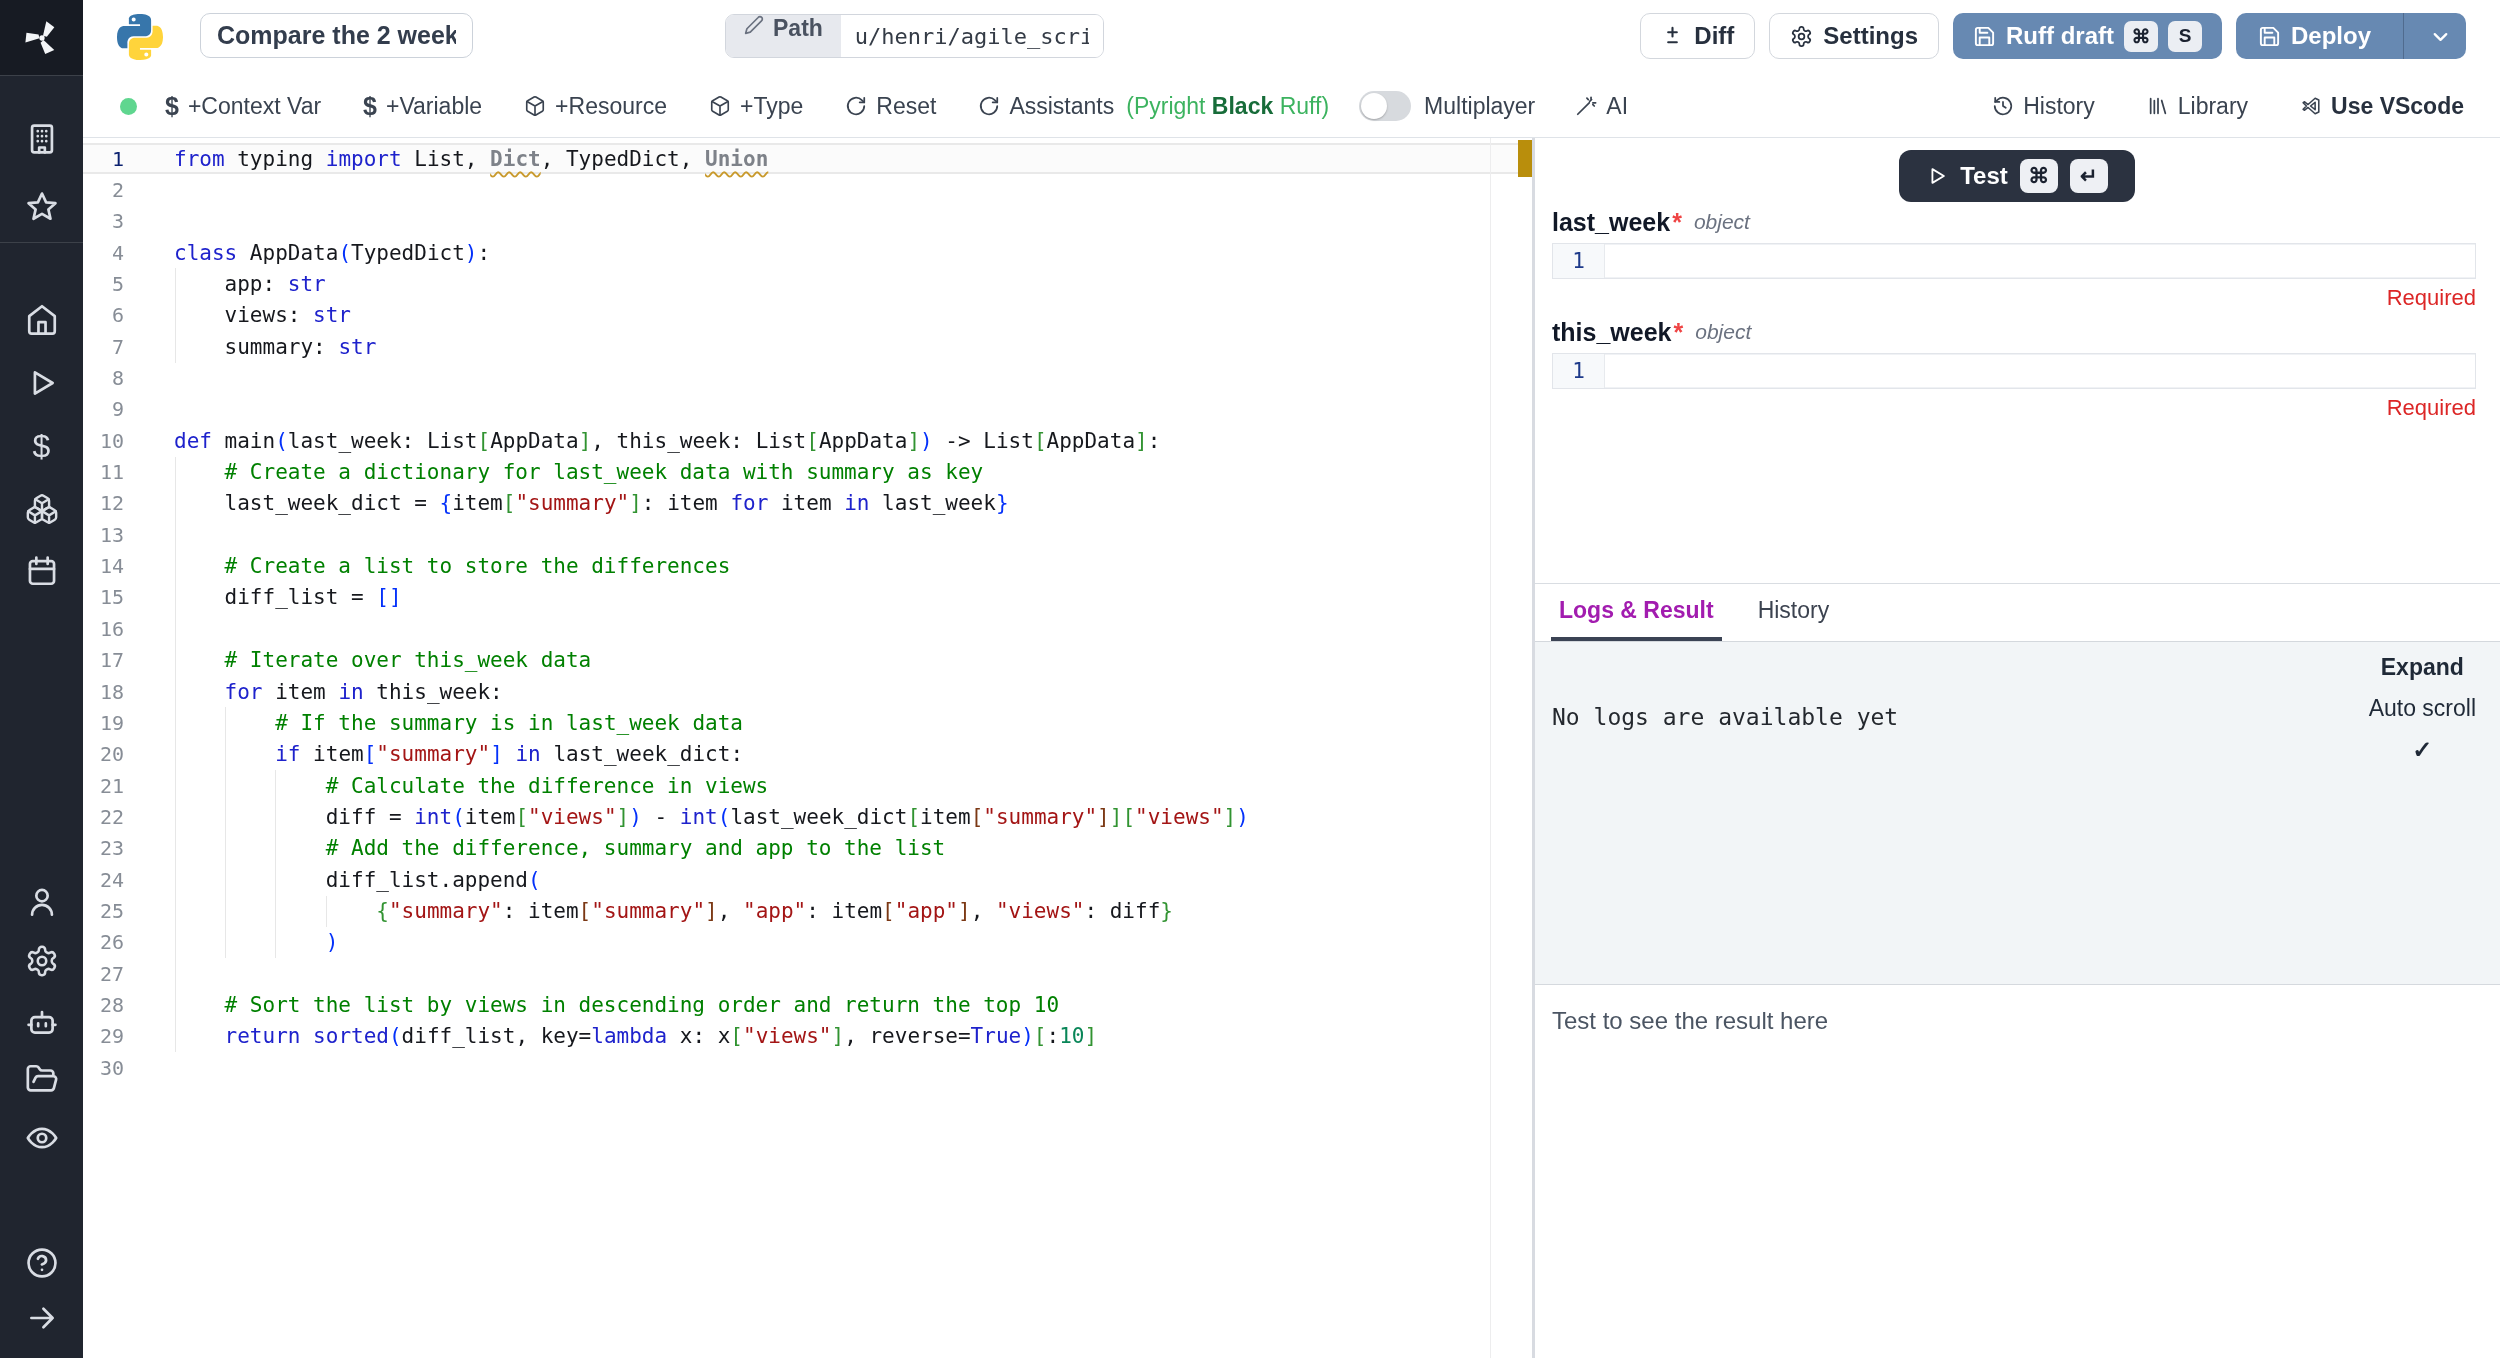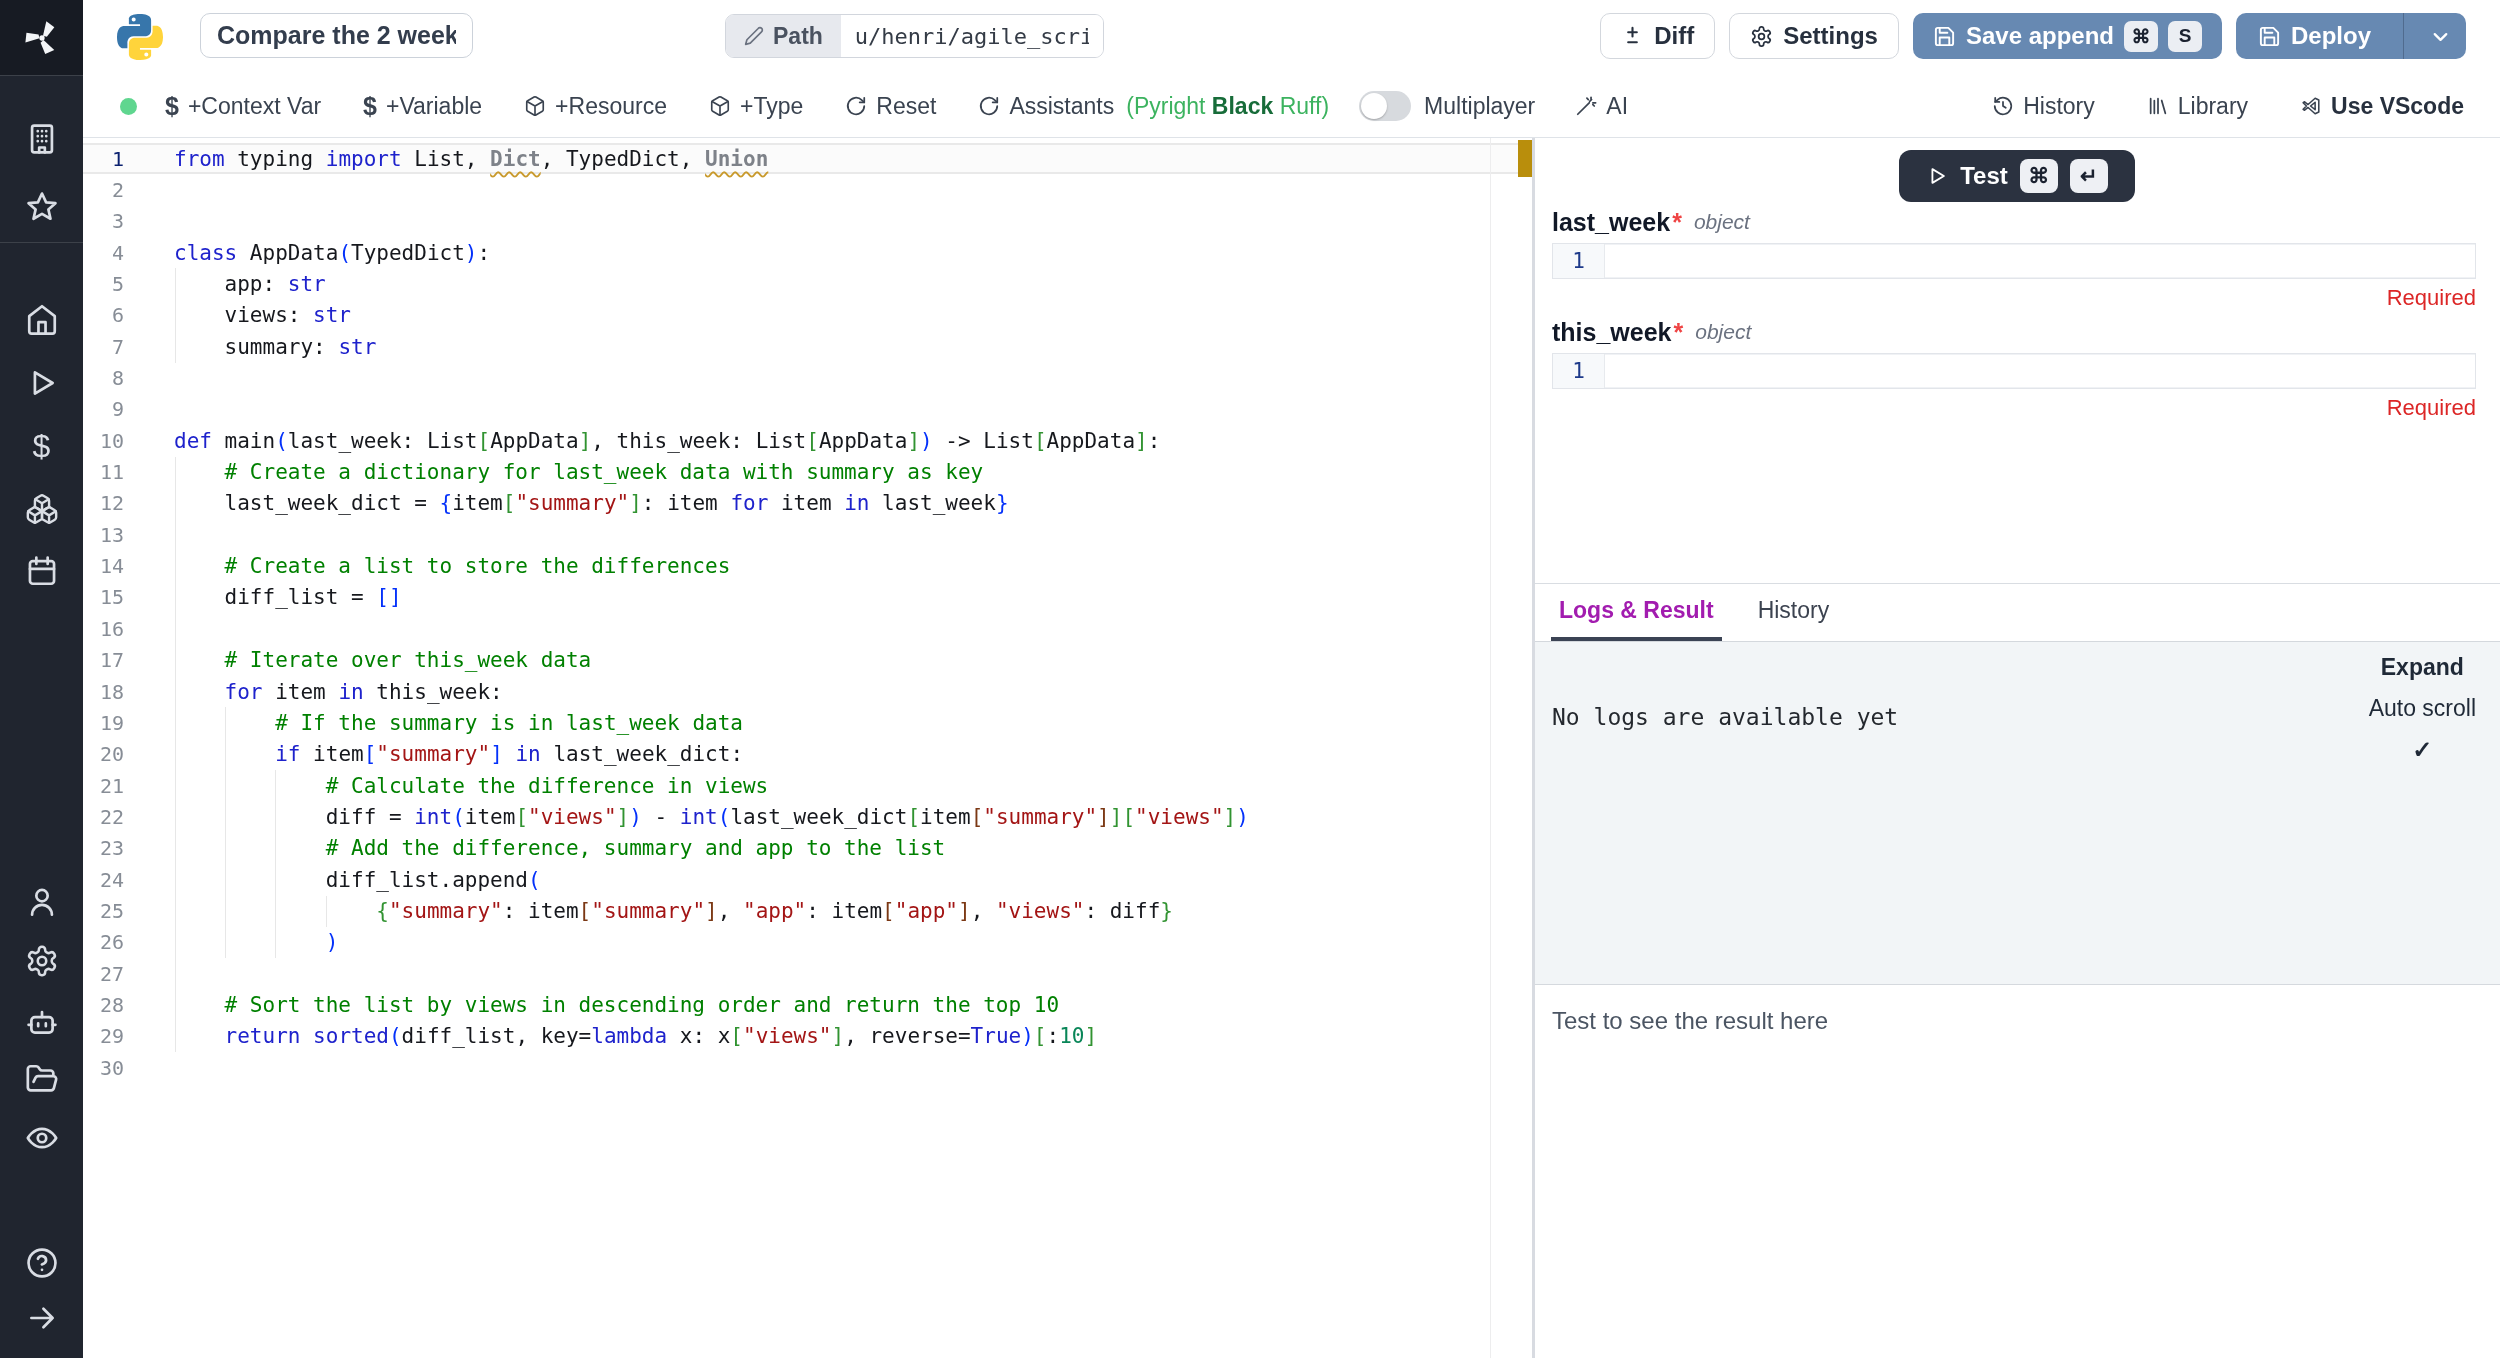--- a/index.html
+++ b/index.html
@@ -19,21 +19,21 @@
 
   
   .topbar { position:absolute; left:83px; top:0; width:2417px; height:75px; background:#fff;
     display:flex; align-items:center; }
   .py-logo { position:absolute; left:34px; top:14px; width:46px; height:46px; }
   .title-input { position:absolute; left:117px; top:13px; width:273px; height:45px;
     border:1.5px solid #ccd2da; border-radius:10px; padding:0 16px; font-size:25px; font-weight:bold;
     color:#333d4d; font-family:"Liberation Sans", sans-serif; outline:none; }
   .path-group { position:absolute; left:642px; top:14px; height:44px; display:flex;
     border:1.5px solid #d2d6dd; border-radius:9px; overflow:hidden; }
-  .path-chip { background:#e7e9ee; display:flex; align-items:center; gap:9px; padding:12px 18px;
+  .path-chip { background:#e7e9ee; display:flex; align-items:flex-start; gap:9px; padding:0 18px;
     color:#4a5260; font-size:23px; font-weight:600; cursor:pointer; }
   .path-chip svg { width:20px; height:20px; }
   .path-input { width:262px; border:none; outline:none; padding:0 14px; font-size:22px;
     color:#343b46; font-family:"DejaVu Sans Mono", monospace; }
   .tb-right { position:absolute; right:34px; top:13px; display:flex; gap:14px; height:46px; }
   .btn { display:flex; align-items:center; justify-content:center; gap:10px; padding:0 20px;
     border:1.5px solid #d3d7dd; border-radius:10px; background:#fff; font-size:24px; font-weight:600;
     color:#27303e; cursor:pointer; white-space:nowrap; }
   .btn svg { width:23px; height:23px; }
   .btn-blue { background:#6789b2; border:none; color:#fff; }
@@ -250,21 +250,21 @@
           <circle cx="12" cy="12" r="3"></circle>
           <path d="M12.22 2h-.44a2 2 0 0 0-2 2v.18a2 2 0 0 1-1 1.73l-.43.25a2 2 0 0 1-2 0l-.15-.08a2 2 0 0 0-2.73.73l-.22.38a2 2 0 0 0 .73 2.73l.15.1a2 2 0 0 1 1 1.72v.51a2 2 0 0 1-1 1.74l-.15.09a2 2 0 0 0-.73 2.73l.22.38a2 2 0 0 0 2.73.73l.15-.08a2 2 0 0 1 2 0l.43.25a2 2 0 0 1 1 1.73V20a2 2 0 0 0 2 2h.44a2 2 0 0 0 2-2v-.18a2 2 0 0 1 1-1.73l.43-.25a2 2 0 0 1 2 0l.15.08a2 2 0 0 0 2.73-.73l.22-.39a2 2 0 0 0-.73-2.73l-.15-.08a2 2 0 0 1-1-1.74v-.5a2 2 0 0 1 1-1.74l.15-.09a2 2 0 0 0 .73-2.73l-.22-.38a2 2 0 0 0-2.73-.73l-.15.08a2 2 0 0 1-2 0l-.43-.25a2 2 0 0 1-1-1.73V4a2 2 0 0 0-2-2z"></path>
         </svg>
         <span>Settings</span>
       </button>
       <button class="btn btn-blue">
         <svg viewBox="0 0 24 24" fill="none" stroke="#fff" stroke-width="2" stroke-linecap="round" stroke-linejoin="round">
           <path d="M19 21H5a2 2 0 0 1-2-2V5a2 2 0 0 1 2-2h11l5 5v11a2 2 0 0 1-2 2z"></path>
           <path d="M17 21v-8H7v8M7 3v5h8"></path>
         </svg>
-        <span>Save append</span>
+        <span>Ruff draft</span>
         <span class="kbd">⌘</span>
         <span class="kbd">S</span>
       </button>
       <button class="btn btn-blue deploy">
         <span class="d-main">
           <svg viewBox="0 0 24 24" fill="none" stroke="#fff" stroke-width="2" stroke-linecap="round" stroke-linejoin="round">
             <path d="M19 21H5a2 2 0 0 1-2-2V5a2 2 0 0 1 2-2h11l5 5v11a2 2 0 0 1-2 2z"></path>
             <path d="M17 21v-8H7v8M7 3v5h8"></path>
           </svg>
           <span>Deploy</span>

